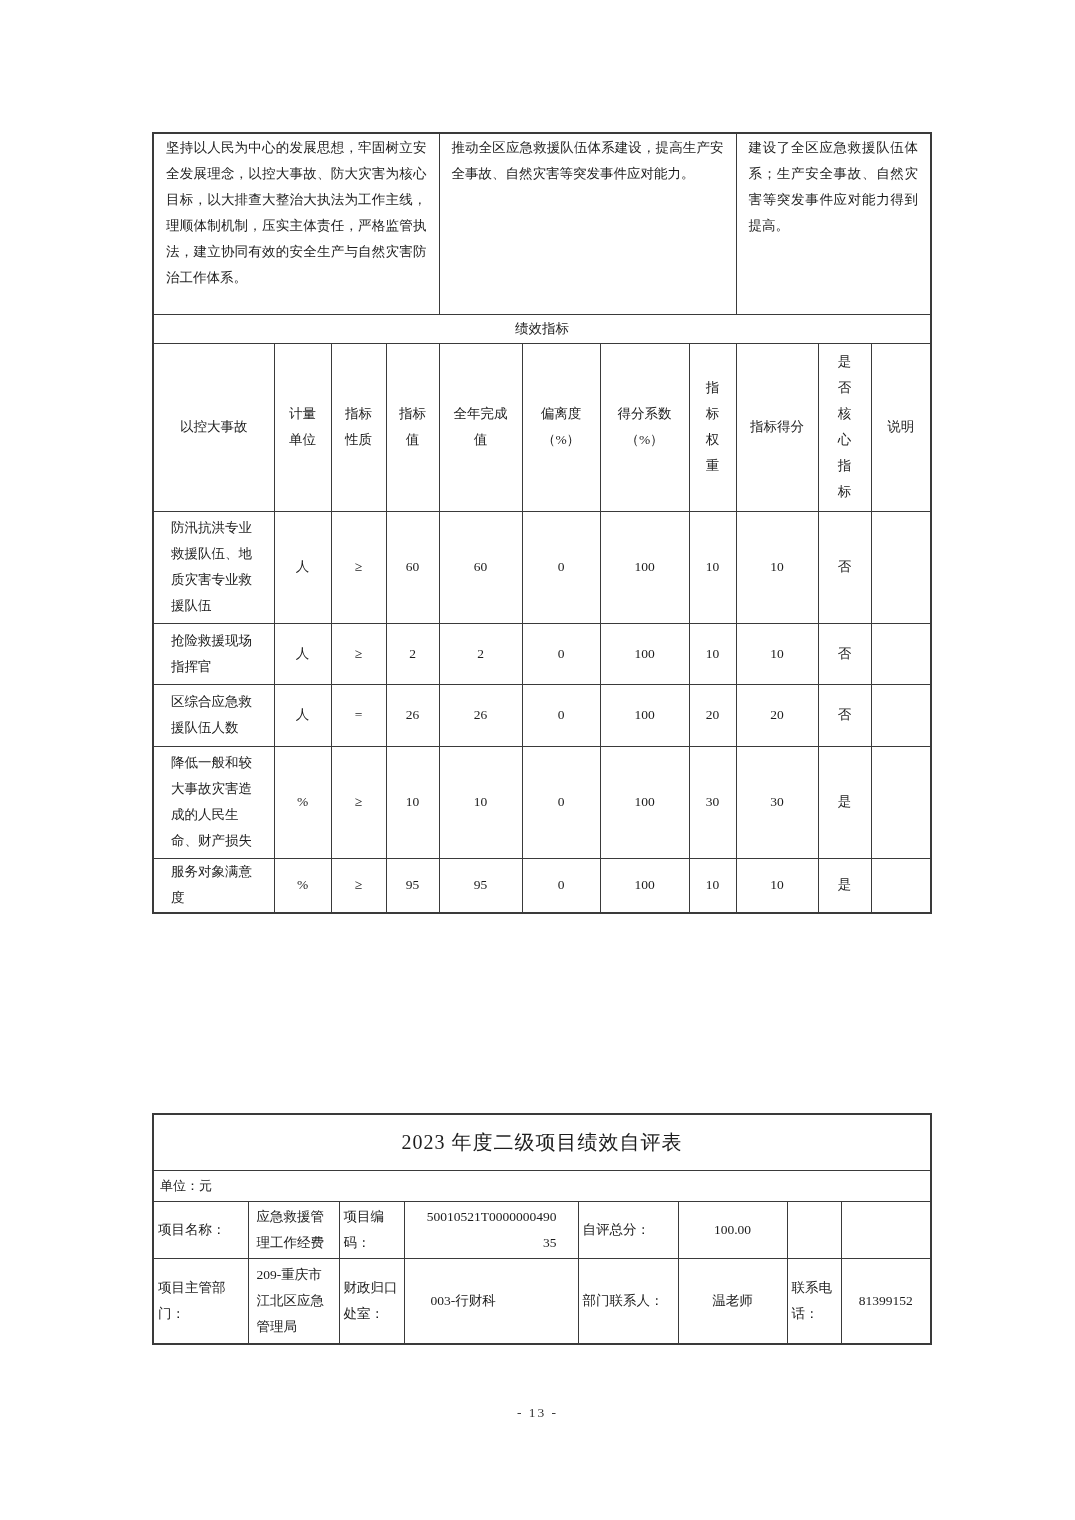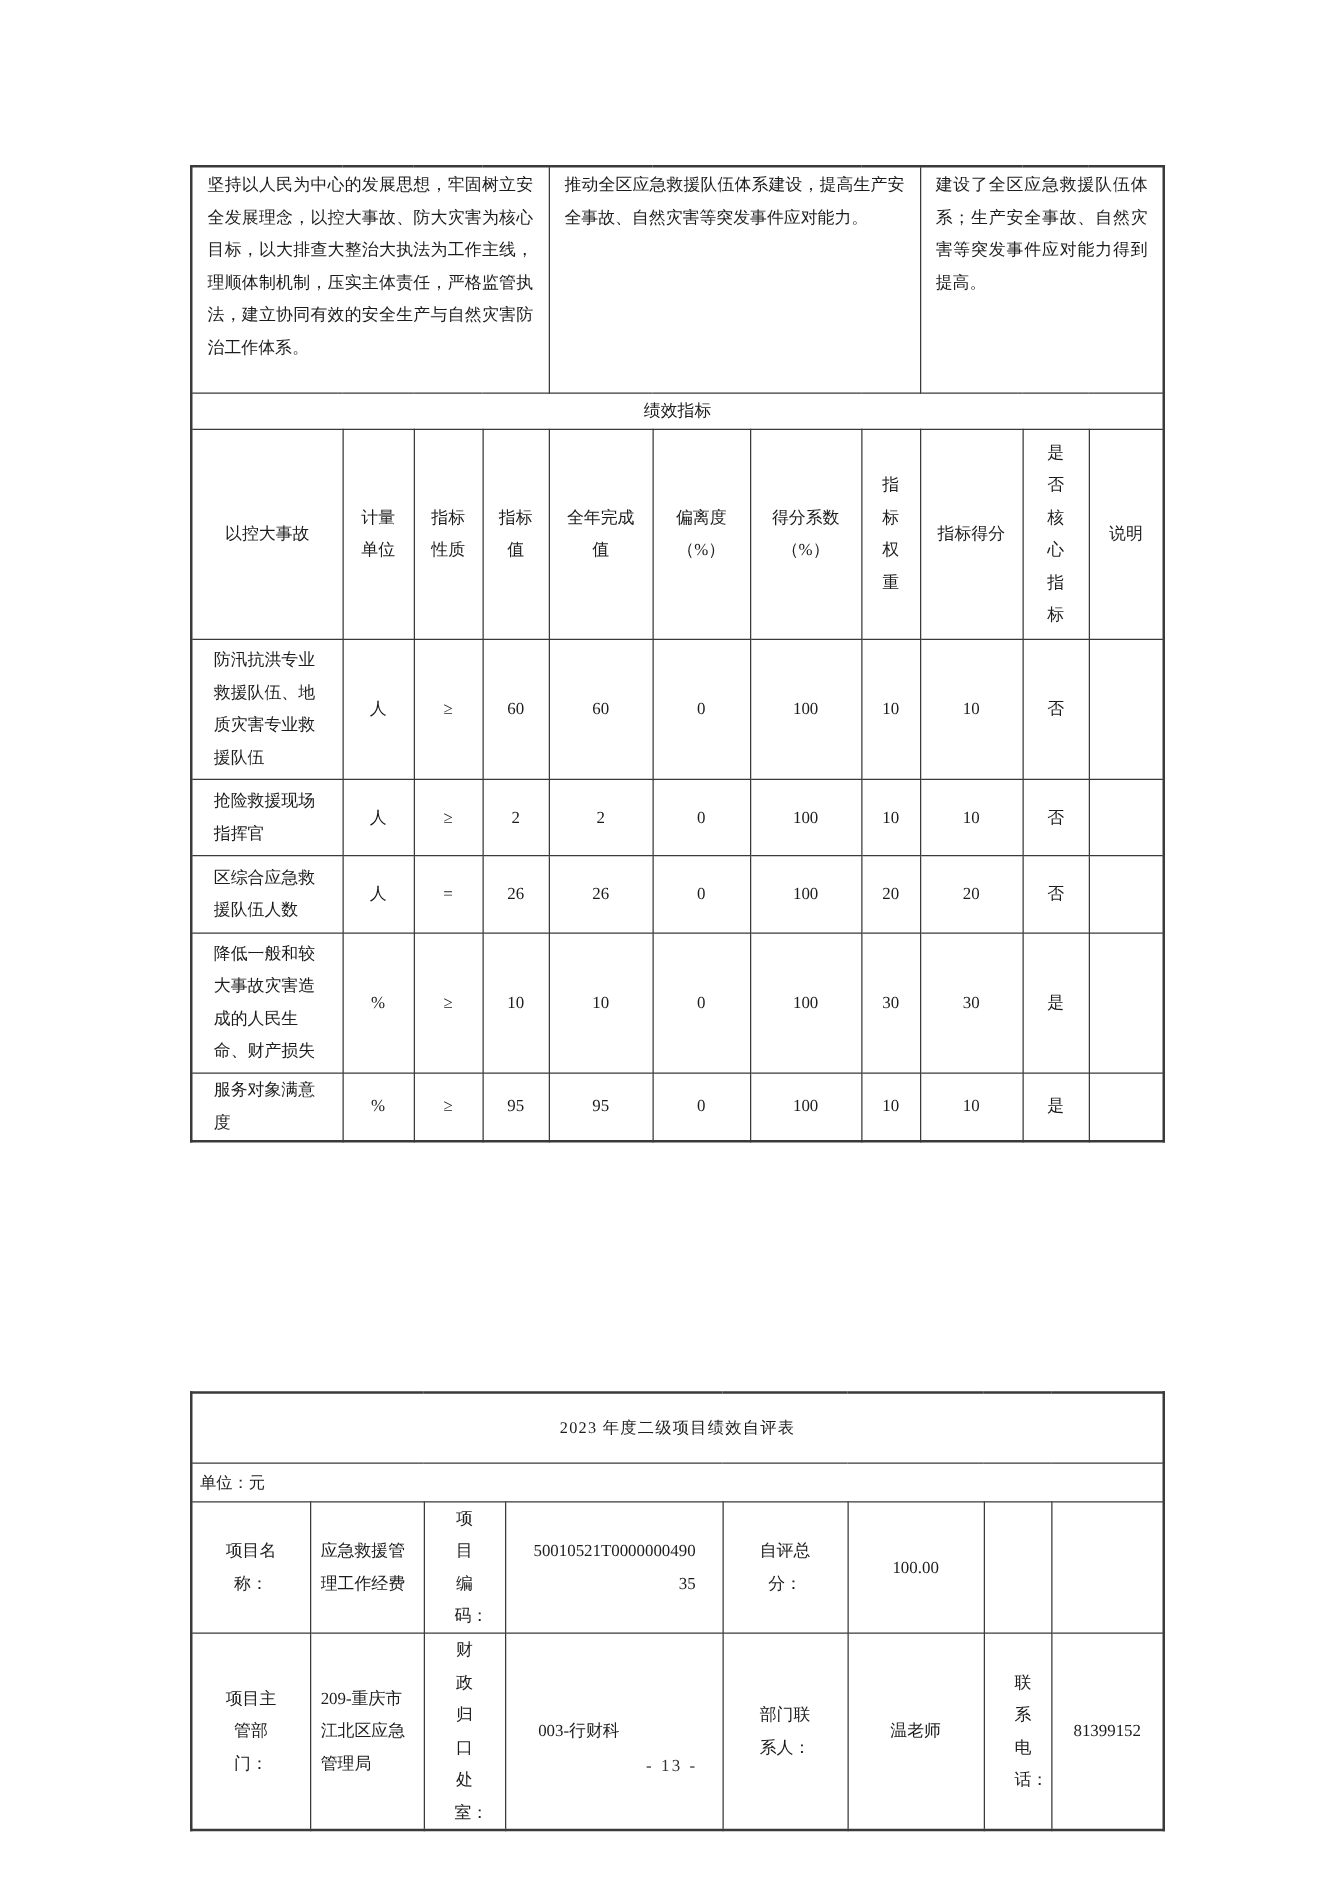--- a/index.html
+++ b/index.html
@@ -18,26 +18,26 @@
     text-align:center;vertical-align:middle;
     padding:0 6px;overflow:hidden;word-break:normal;
   }
   td.goal{
     text-align:justify;vertical-align:top;padding:1px 12px 0 12px;
   }
   td.sec{padding:0;}
   td.name{text-align:left;padding:0 17px;}
   td.pre{white-space:pre-line;padding:0 4px;}
   .vert{display:inline-block;width:15px;word-break:break-all;text-align:center;}
-  td.lab{text-align:center;padding:0 24px;}
+  td.lab{text-align:left;padding:0 4px;}
   td.val-left{text-align:left;padding:0 8px;}
   td.val-ind{text-align:left;padding:0 8px 0 26px;}
   td.code{text-align:left;padding:0 4px 0 20px;}
   .codewrap{display:inline-block;width:132px;word-break:break-all;text-align:right;vertical-align:middle;}
-  td.title-cell{font-size:13px;letter-spacing:1px;padding:0;}
+  td.title-cell{font-size:20px;letter-spacing:1px;padding:0;}
   td.unit-cell{text-align:left;padding:0 6px;font-size:13px;}
   .pageno{
     position:absolute;top:1405px;left:0;width:100%;
     text-align:center;font-size:13.5px;color:#333;letter-spacing:2px;
   }
 </style>
 </head>
 <body>
 
 <div class="page">

